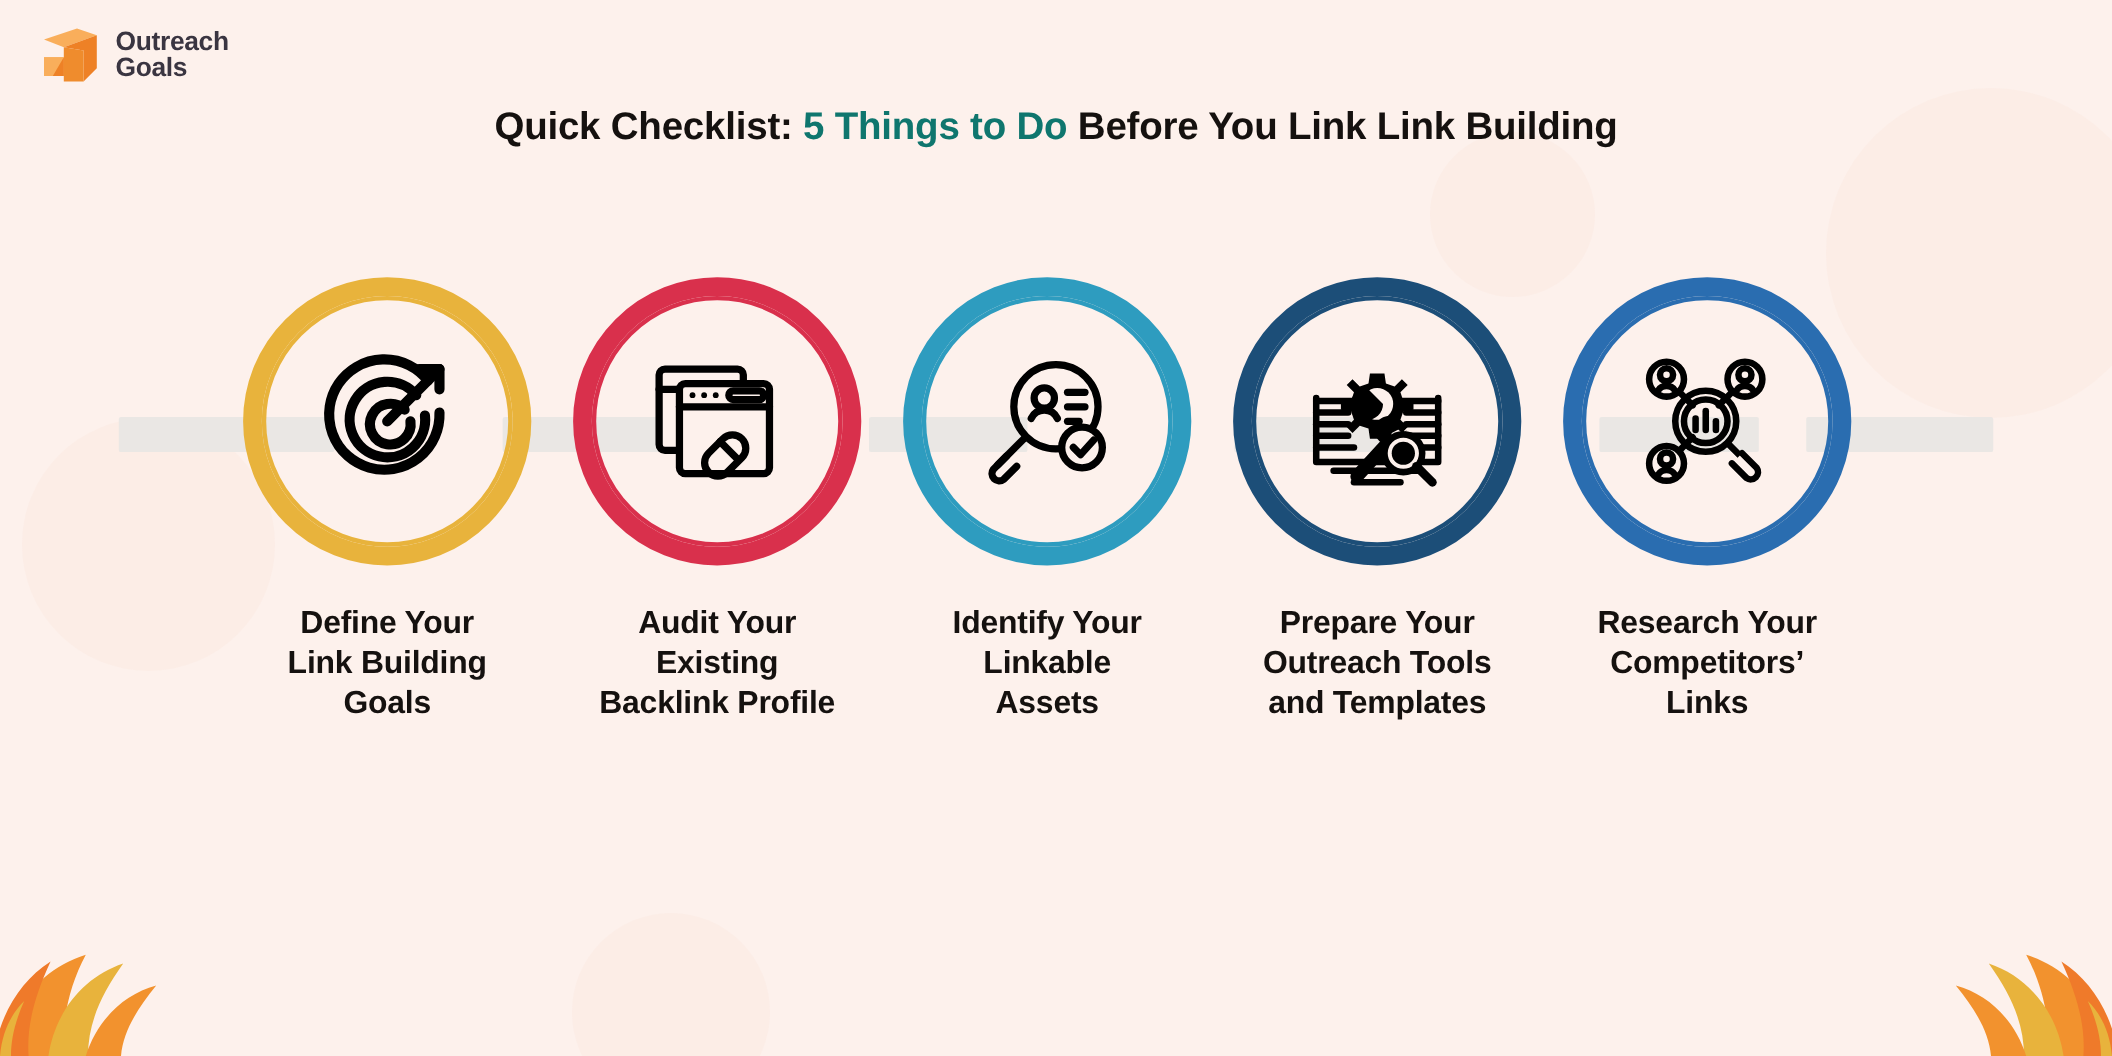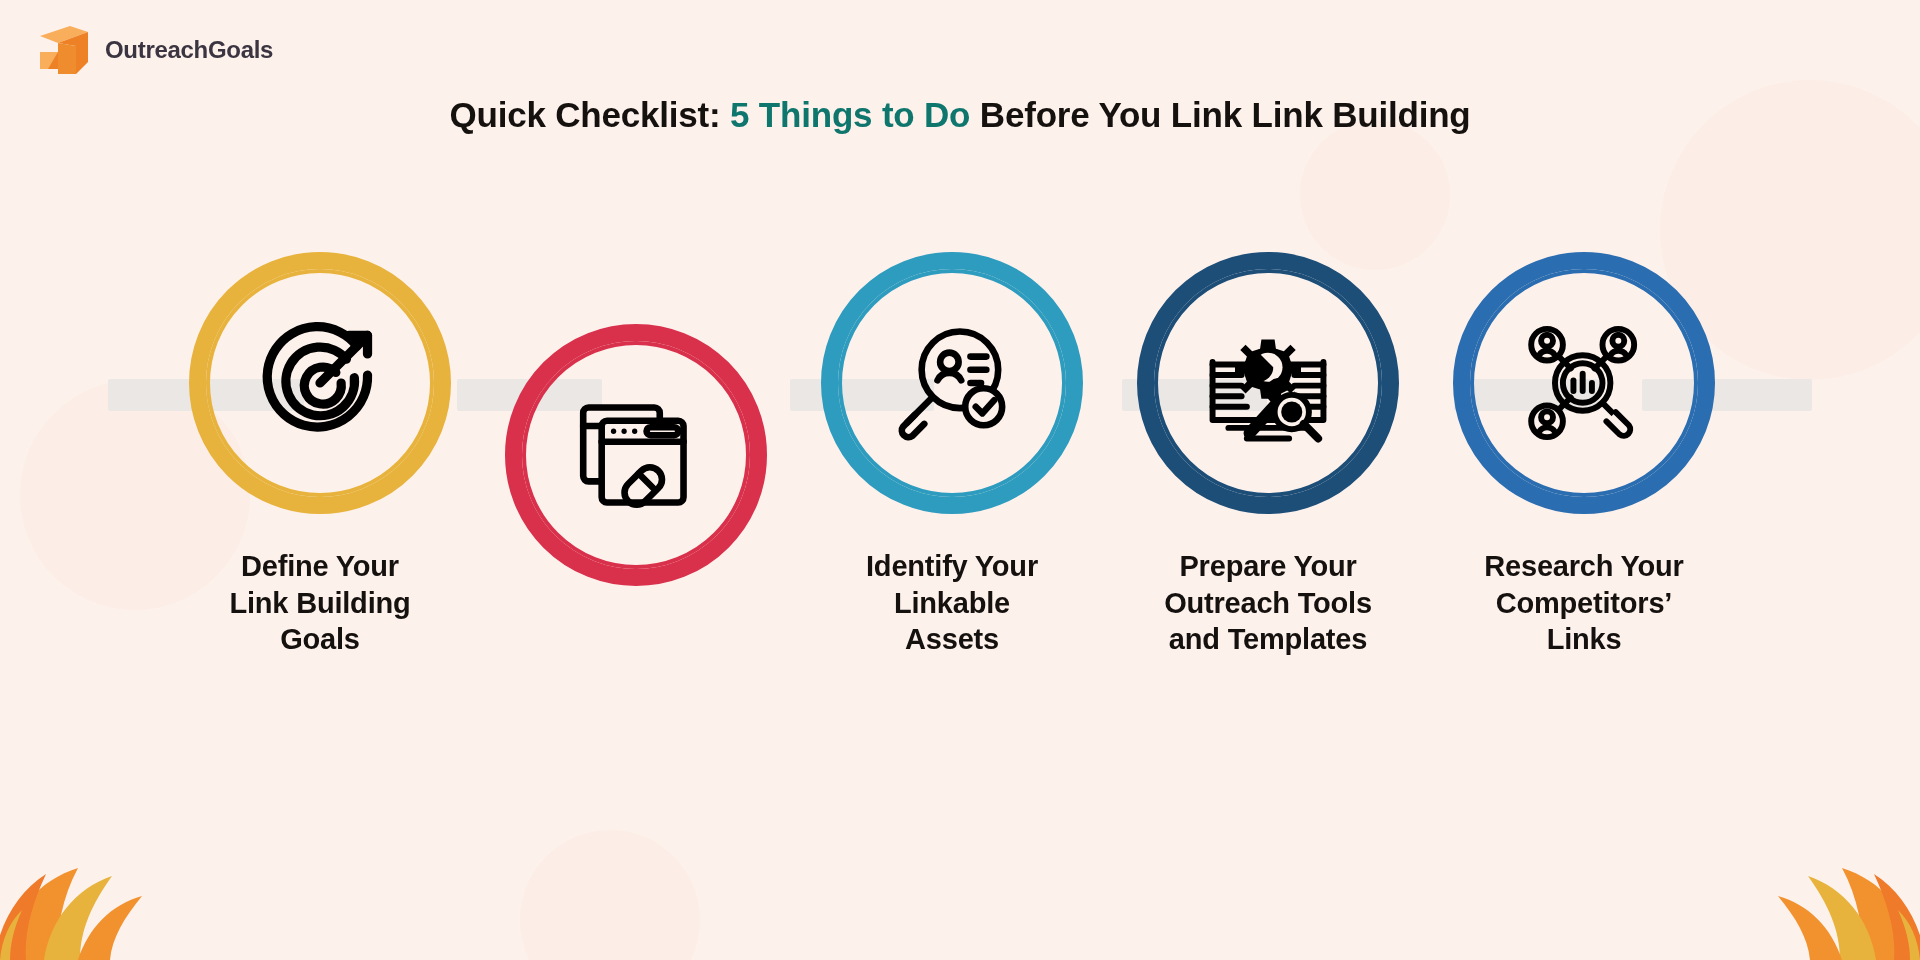--- a/index.html
+++ b/index.html
@@ -12,40 +12,40 @@
   
   .bg-blob{position:absolute;border-radius:50%;background:#FBEAE2;opacity:.55;}
   .blob-a{width:230px;height:230px;left:20px;top:380px;}
   .blob-b{width:150px;height:150px;left:1300px;top:120px;}
   .blob-c{width:300px;height:300px;left:1660px;top:80px;}
   .blob-d{width:180px;height:180px;left:520px;top:830px;}
 
   
   .logo{position:absolute;left:36px;top:22px;display:flex;align-items:center;gap:13px;}
   .logo-mark{width:56px;height:56px;position:relative;flex:0 0 auto;}
-  .logo-text{display:flex;line-height:1.02;}
+  .logo-text{display:flex;flex-direction:column;line-height:1.02;}
   .logo-text span{
     font-size:24px;font-weight:700;color:#3A3541;letter-spacing:-.3px;
   }
 
   
   .headline{
     position:absolute;left:0;right:0;top:72px;text-align:center;
     font-size:35px;font-weight:800;color:#15110F;letter-spacing:-.2px;
   }
   .headline .accent{color:#0f766e;}
 
   
   .rail{position:absolute;left:108px;right:108px;top:379px;height:32px;}
   .rail-seg{position:absolute;top:0;height:32px;background:#E6E5E3;opacity:.85;border-radius:2px;}
 
   
   .steps{
     position:absolute;left:0;right:16px;top:252px;
-    display:flex;justify-content:center;align-items:center;gap:54px;
+    display:flex;justify-content:center;align-items:flex-start;gap:38px;
     padding:0 170px;box-sizing:border-box;
   }
   .step{width:262px;display:flex;flex-direction:column;align-items:center;}
   .ring-outer{
     width:262px;height:262px;border-radius:50%;
     box-sizing:border-box;border:17px solid #E8B33C;
     display:flex;align-items:center;justify-content:center;
     position:relative;background:transparent;
   }
   .ring-inner{
@@ -136,20 +136,23 @@
       <circle cx="33" cy="32" r="2" fill="#000" stroke="none"></circle>
       <circle cx="41" cy="32" r="2" fill="#000" stroke="none"></circle>
       <circle cx="49" cy="32" r="2" fill="#000" stroke="none"></circle>
       <rect x="58" y="29" width="24" height="6" rx="3"></rect>
       <path d="M44 72 L54 62 a9 9 0 0 1 13 13 L57 85 a9 9 0 0 1-13-13Z"></path>
       <path d="M52 64 L63 75"></path>
     </svg>
           </div>
         </div>
       </div>
+      <div class="step-label">Audit Your
+Existing
+Backlink Profile</div>
     </div>
     <div class="step">
       <div class="ring-outer" style="border-color: rgb(46, 156, 191);">
         <div class="ring-inner" style="border-color: rgb(46, 156, 191);">
           <div class="icon-wrap">
     <svg viewBox="0 0 100 100" fill="none" stroke="#000" stroke-width="5" stroke-linecap="round" stroke-linejoin="round">
       <circle cx="56" cy="40" r="29"></circle>
       <circle cx="48" cy="34" r="7"></circle>
       <path d="M39 48 a10 10 0 0 1 18 0"></path>
       <path d="M64 30 H76"></path>

